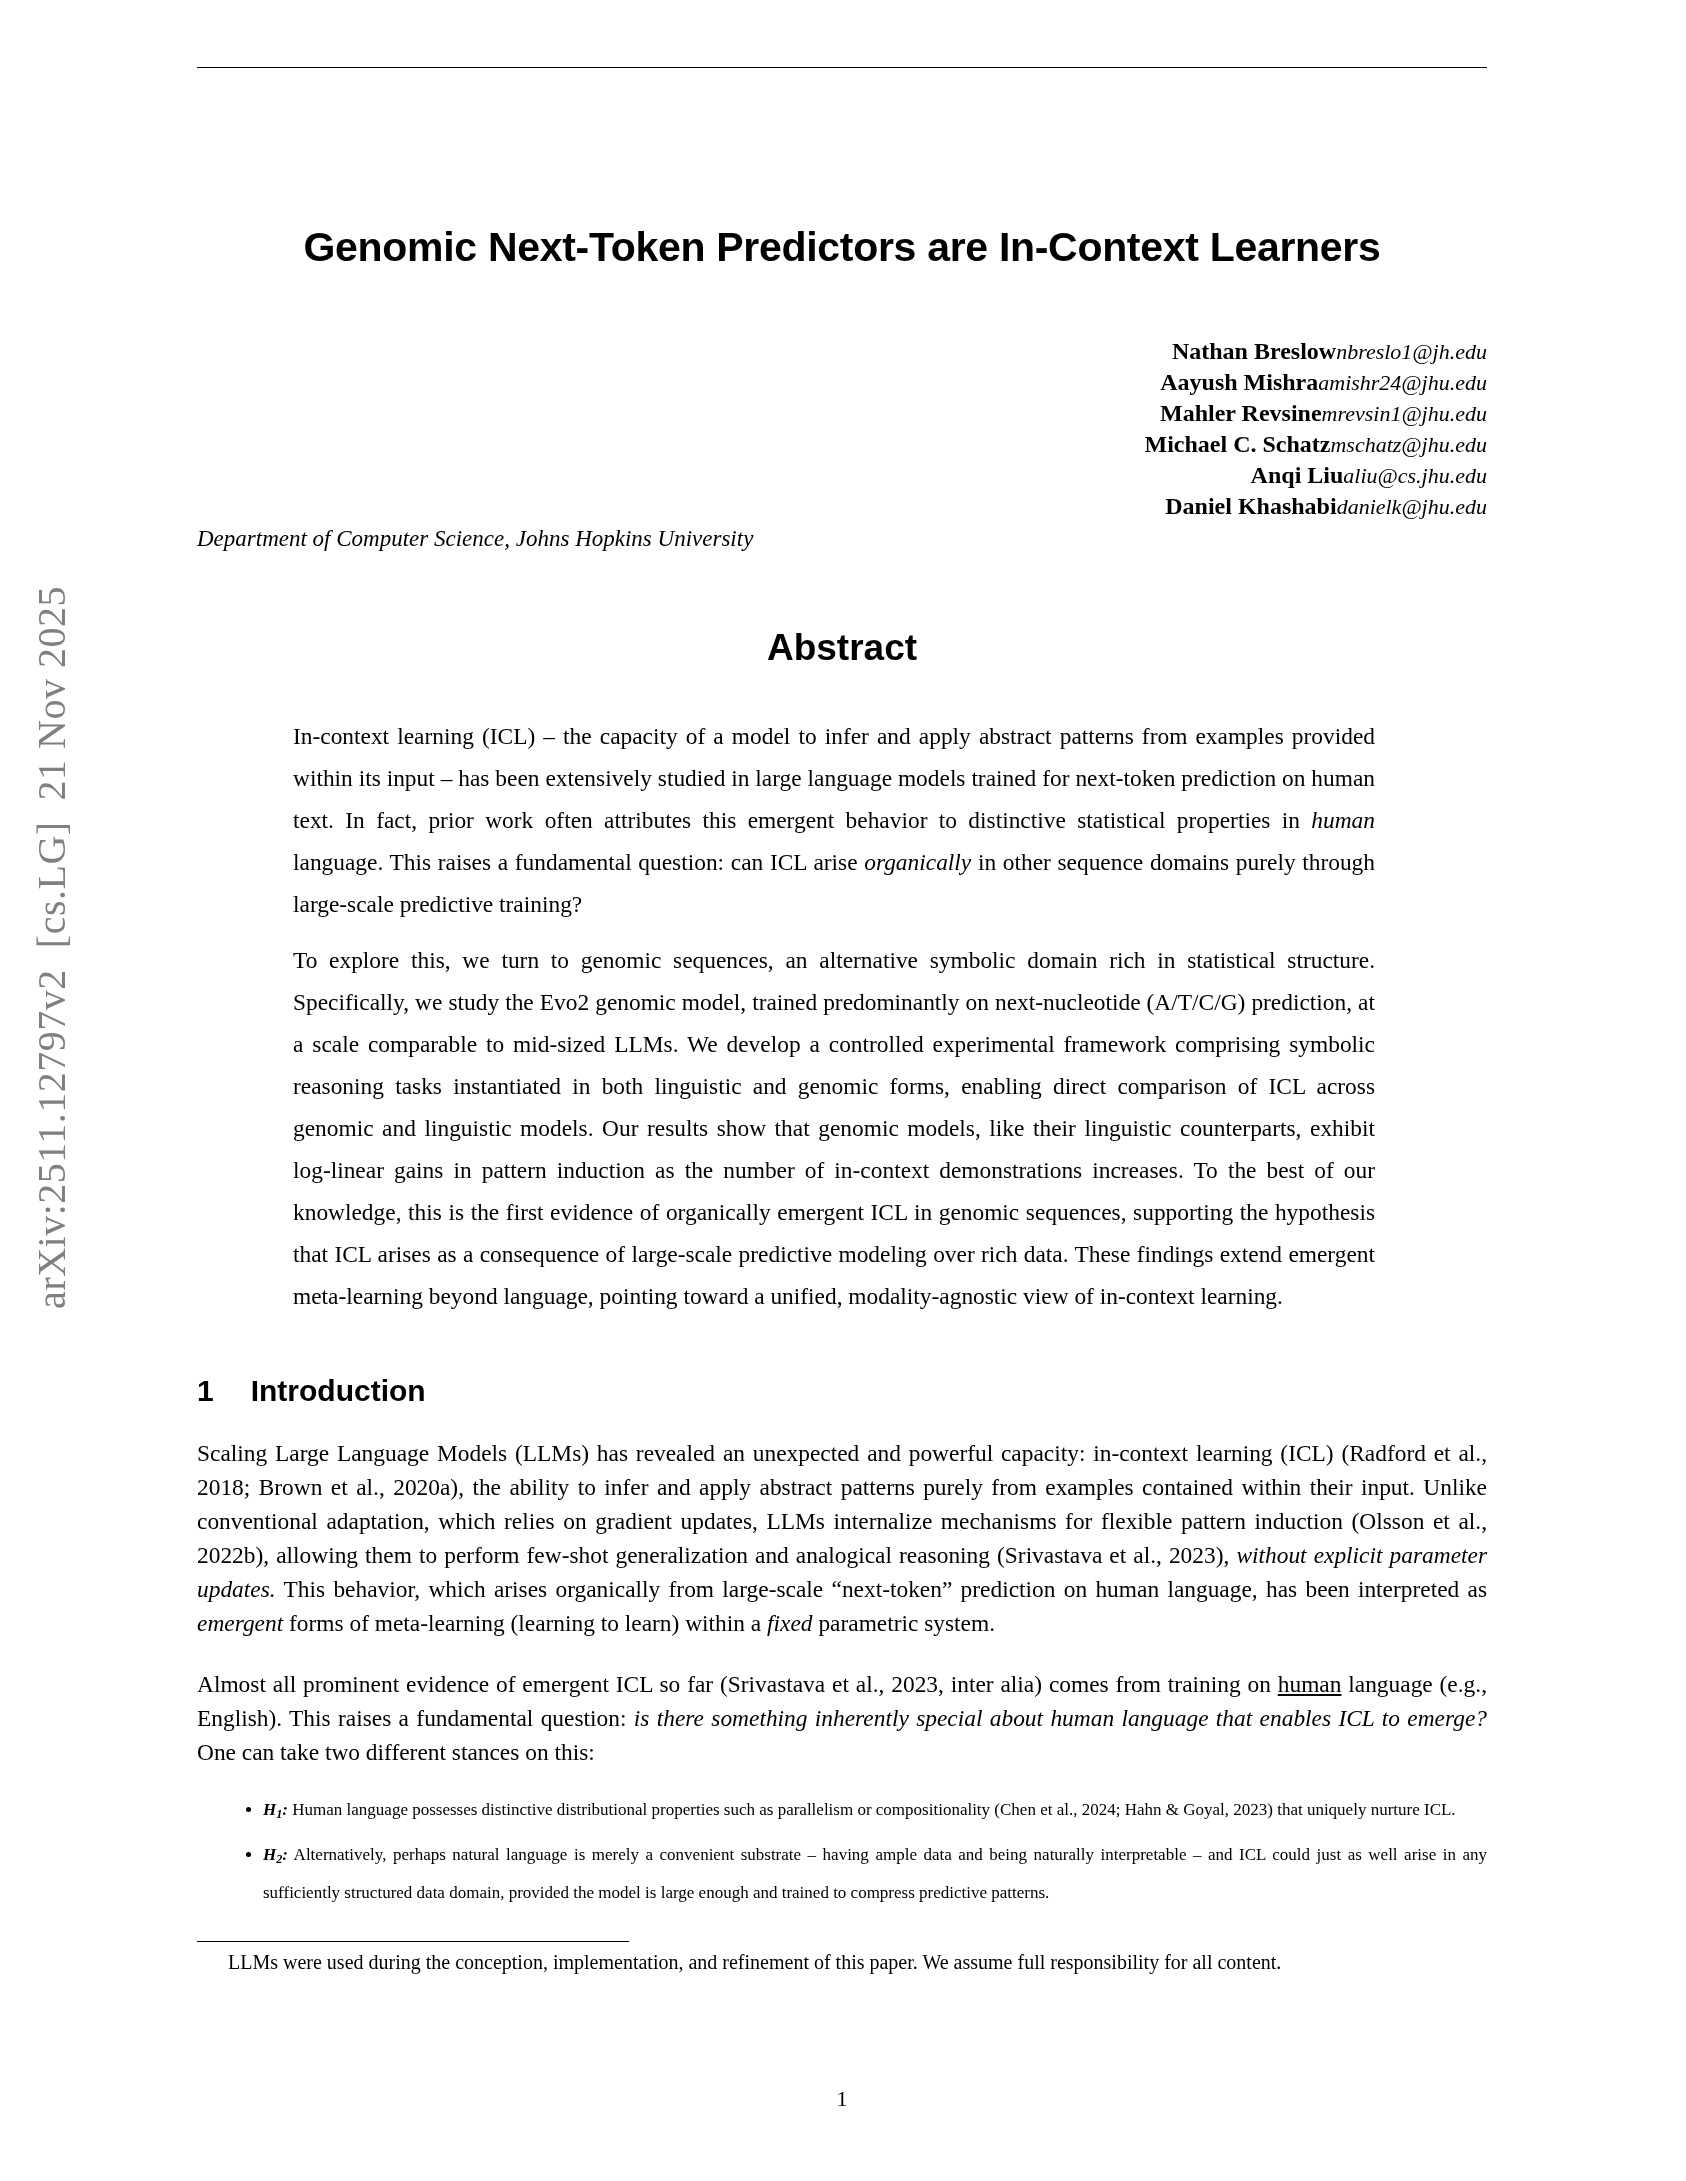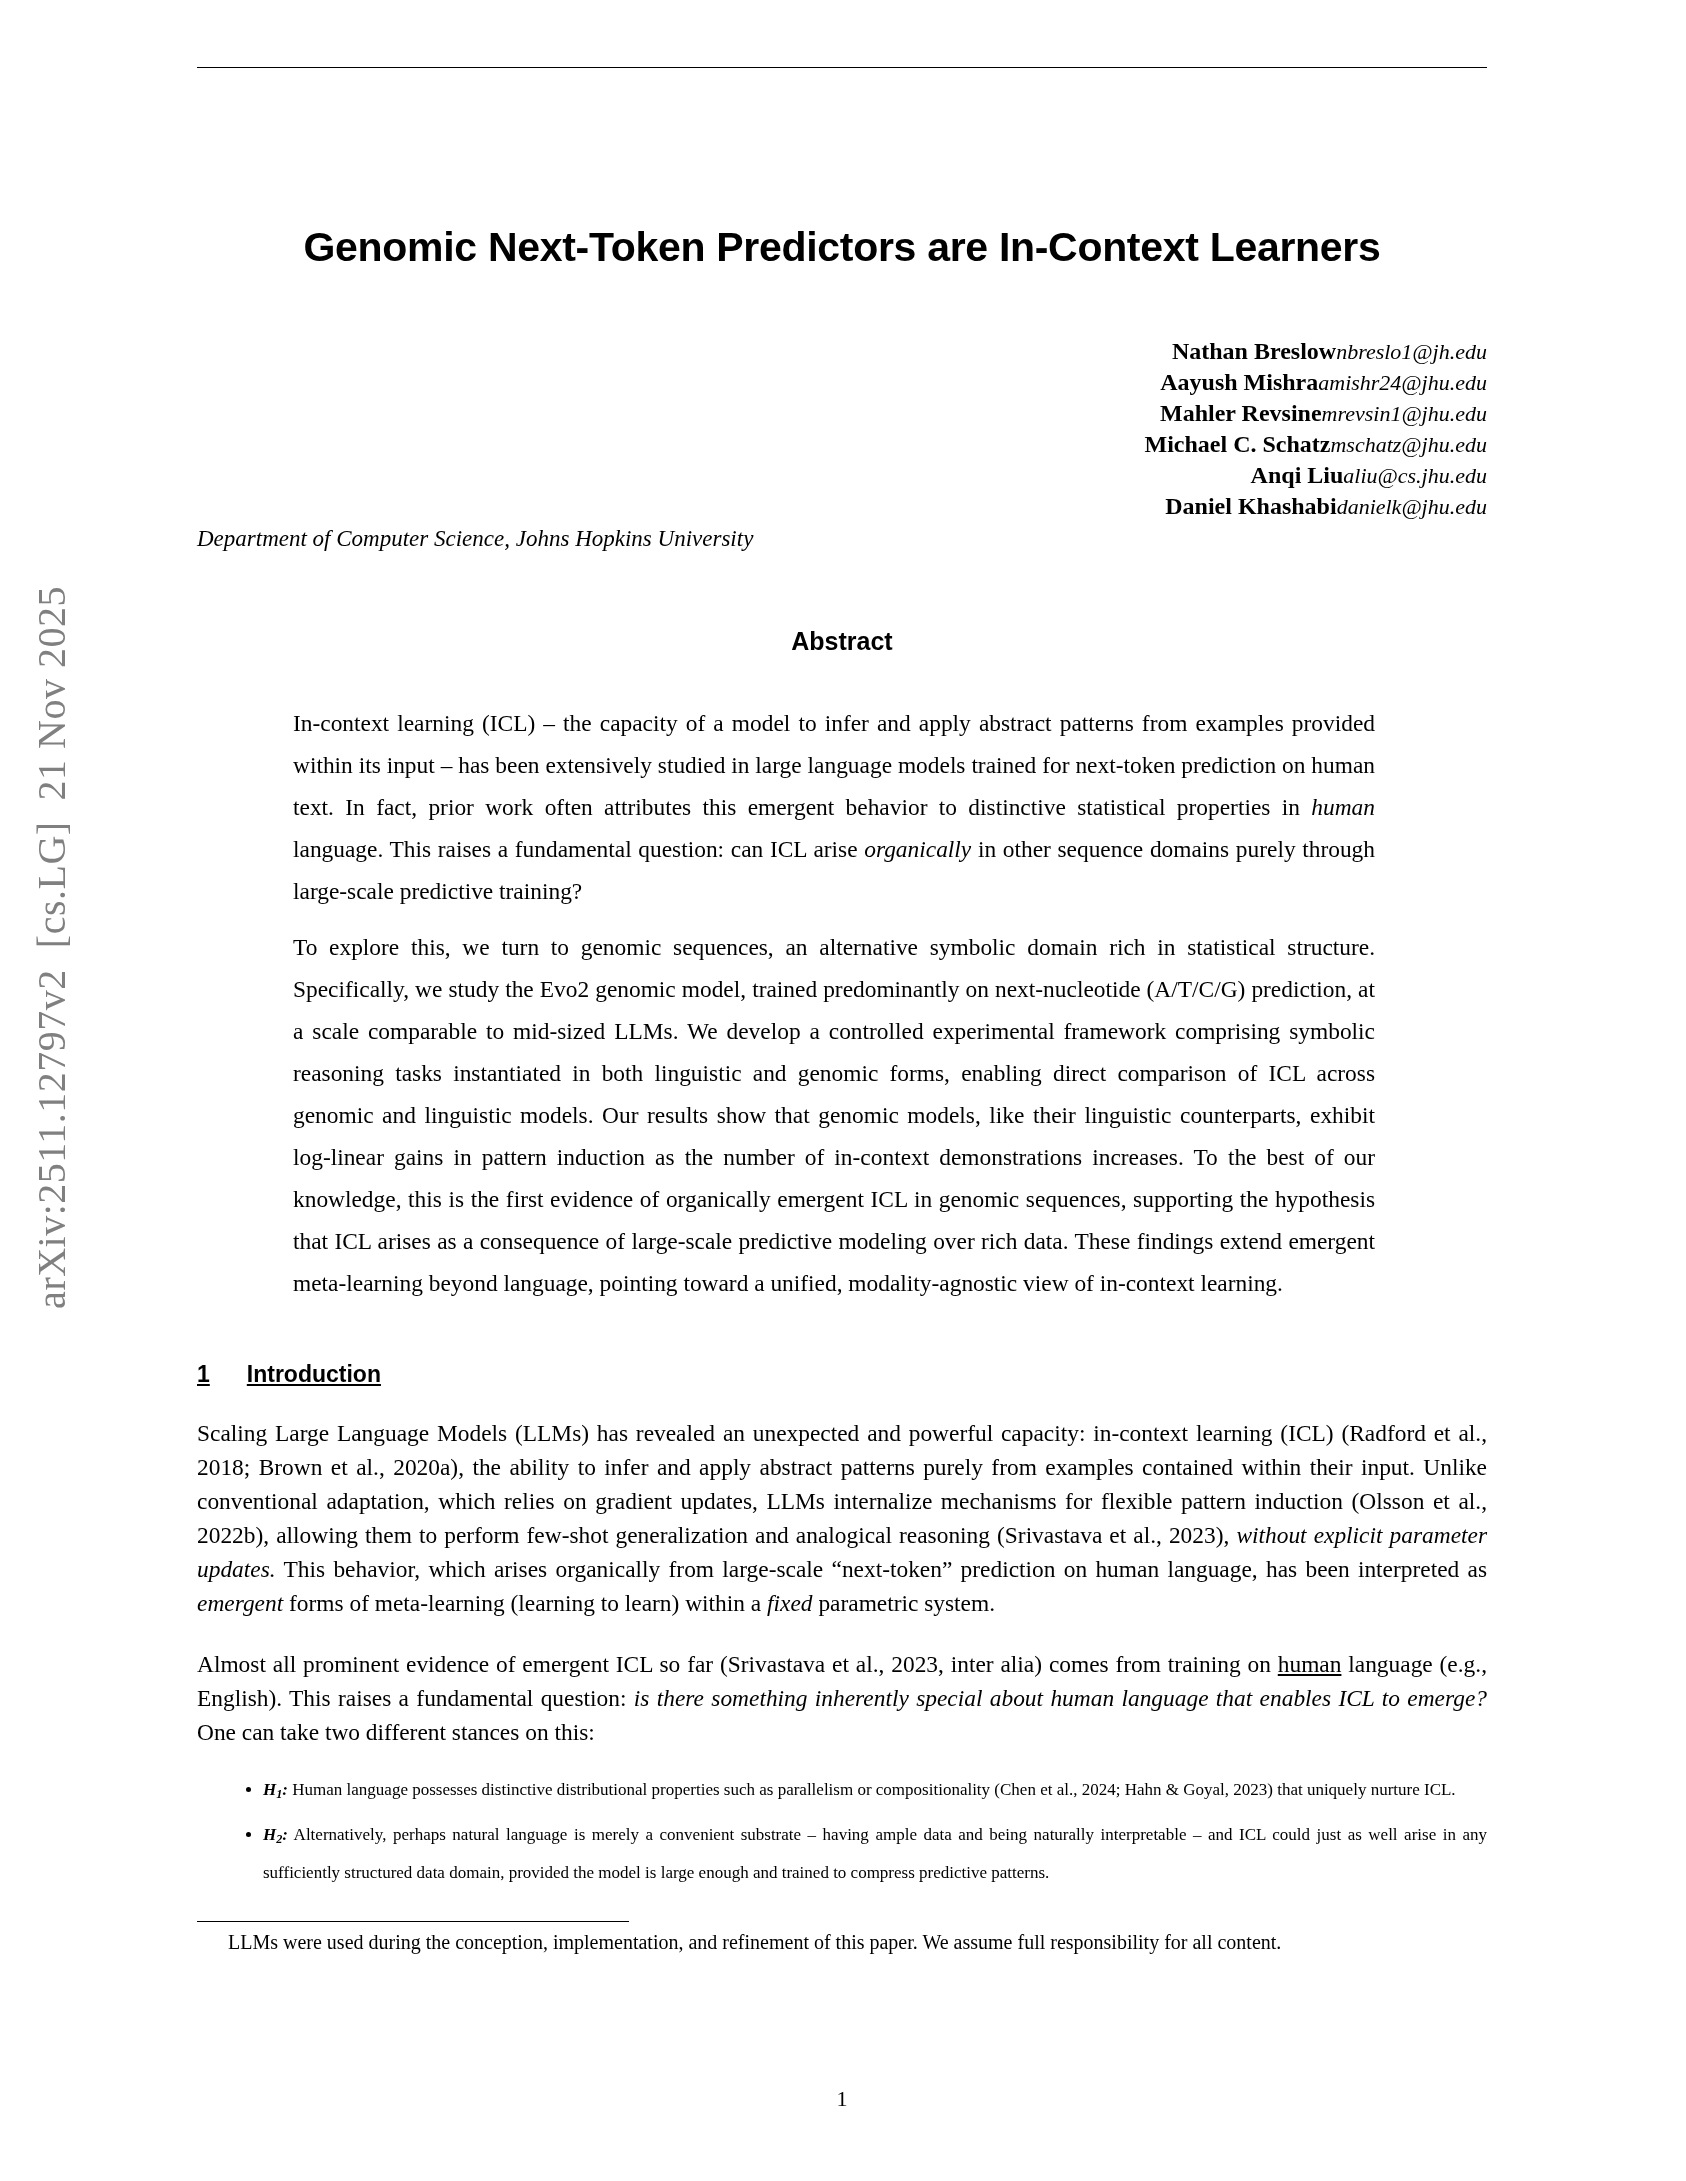--- a/index.html
+++ b/index.html
@@ -64,37 +64,36 @@
     font-size: 22px;
   }
   .affiliation {
     font-style: italic;
     font-size: 23px;
     margin-top: 1.8px;
   }
   h2.abstract-heading {
     font-family: "Liberation Sans", sans-serif;
     font-weight: 700;
-    font-size: 25px;
+    font-size: 37px;
     text-align: center;
     margin: 73px 0 0 0;
   }
   .abstract {
     margin: 46px 112px 0 96px;
     font-size: 23.4px;
     line-height: 42px;
     text-align: justify;
   }
   .abstract p { margin: 0 0 14.7px 0; }
   h2.section-heading {
     font-family: "Liberation Sans", sans-serif;
     font-weight: 700;
-    font-size: 23px;
+    font-size: 30px;
     margin: 57px 0 0 0;
-    text-decoration: underline;
   }
   .sec-num { margin-right: 37px; }
   .body-par {
     font-size: 23.4px;
     line-height: 34px;
     text-align: justify;
     margin: 27.5px 0 0 0;
   }
   ul.hyp-list {
     margin: 24px 0 0 0;

